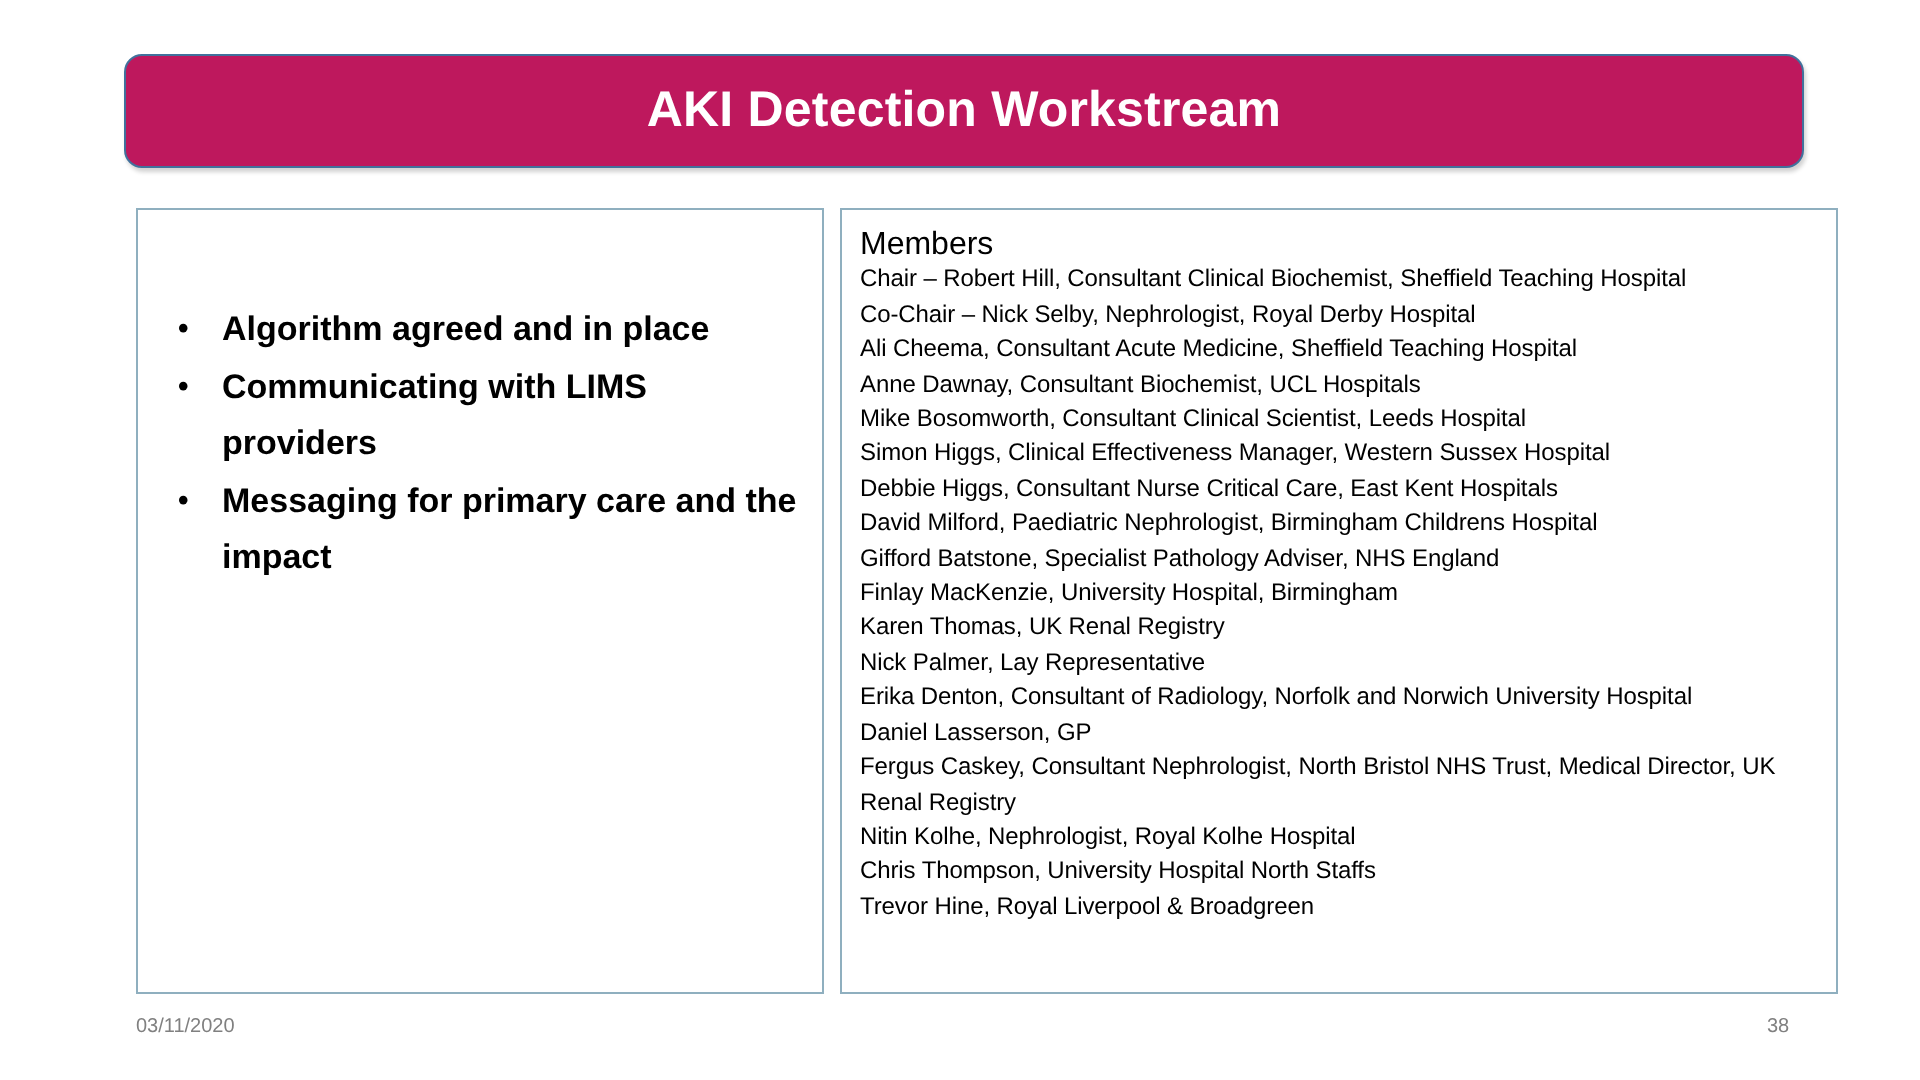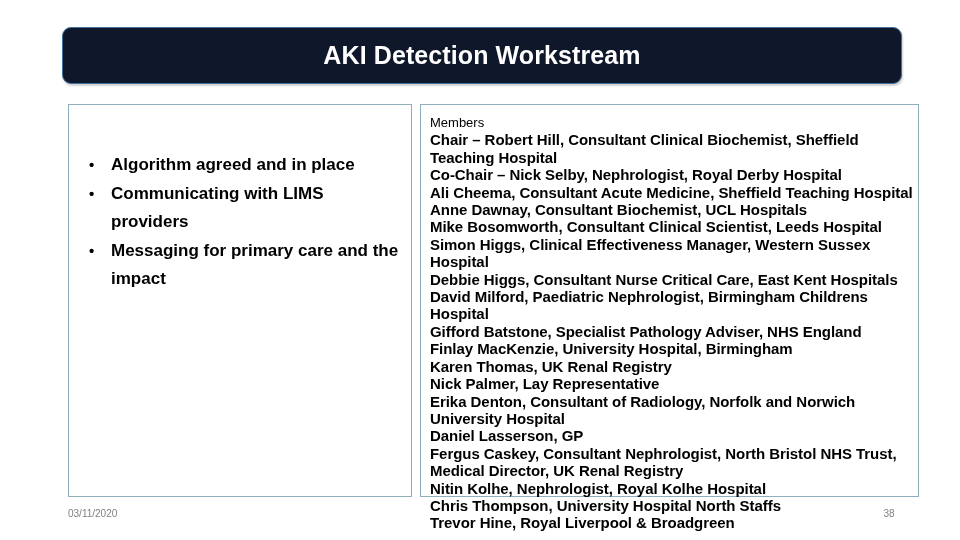--- a/index.html
+++ b/index.html
@@ -23,21 +23,21 @@
     background: #ffffff;
   }
 
   
   .title-banner {
     position: absolute;
     left: 62px;
     top: 27px;
     width: 840px;
     height: 57px;
-    background: #0f172a;
+    background: #be185d;
     border: 1px solid #41719C;
     border-radius: 9px;
     box-sizing: border-box;
     display: flex;
     align-items: center;
     justify-content: center;
     box-shadow: 1px 2px 2px rgba(0,0,0,0.18);
   }
   .title-text {
     color: #FFFFFF;
@@ -101,34 +101,34 @@
     top: 0;
     font-size: 15px;
     line-height: 28.5px;
   }
 
   
   .members-inner {
     padding: 9px 4px 0 9px;
   }
   .members-heading {
-    font-size: 13px;
+    font-size: 16px;
     font-weight: normal;
     color: #000000;
     line-height: 17.4px;
     white-space: nowrap;
   }
   .members-list {
     list-style: none;
     margin: 0;
     padding: 0;
   }
   .members-list li {
-    font-size: 15px;
-    font-weight: bold;
+    font-size: 12px;
+    font-weight: normal;
     color: #000000;
     line-height: 17.4px;
     white-space: normal;
     letter-spacing: -0.05px;
   }
 
   
   .footer-date {
     position: absolute;
     left: 68px;

